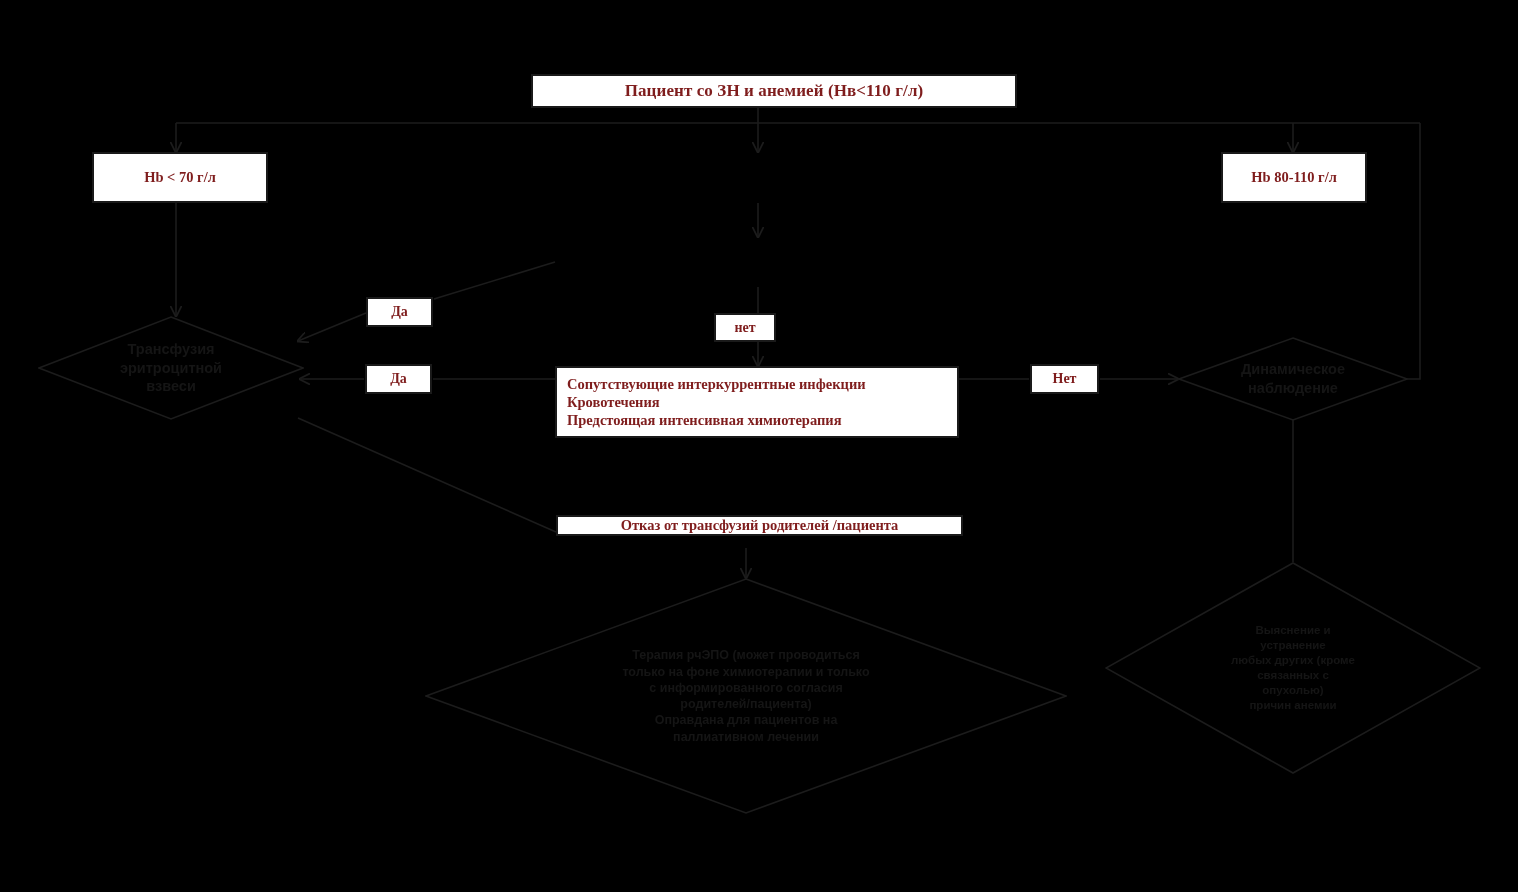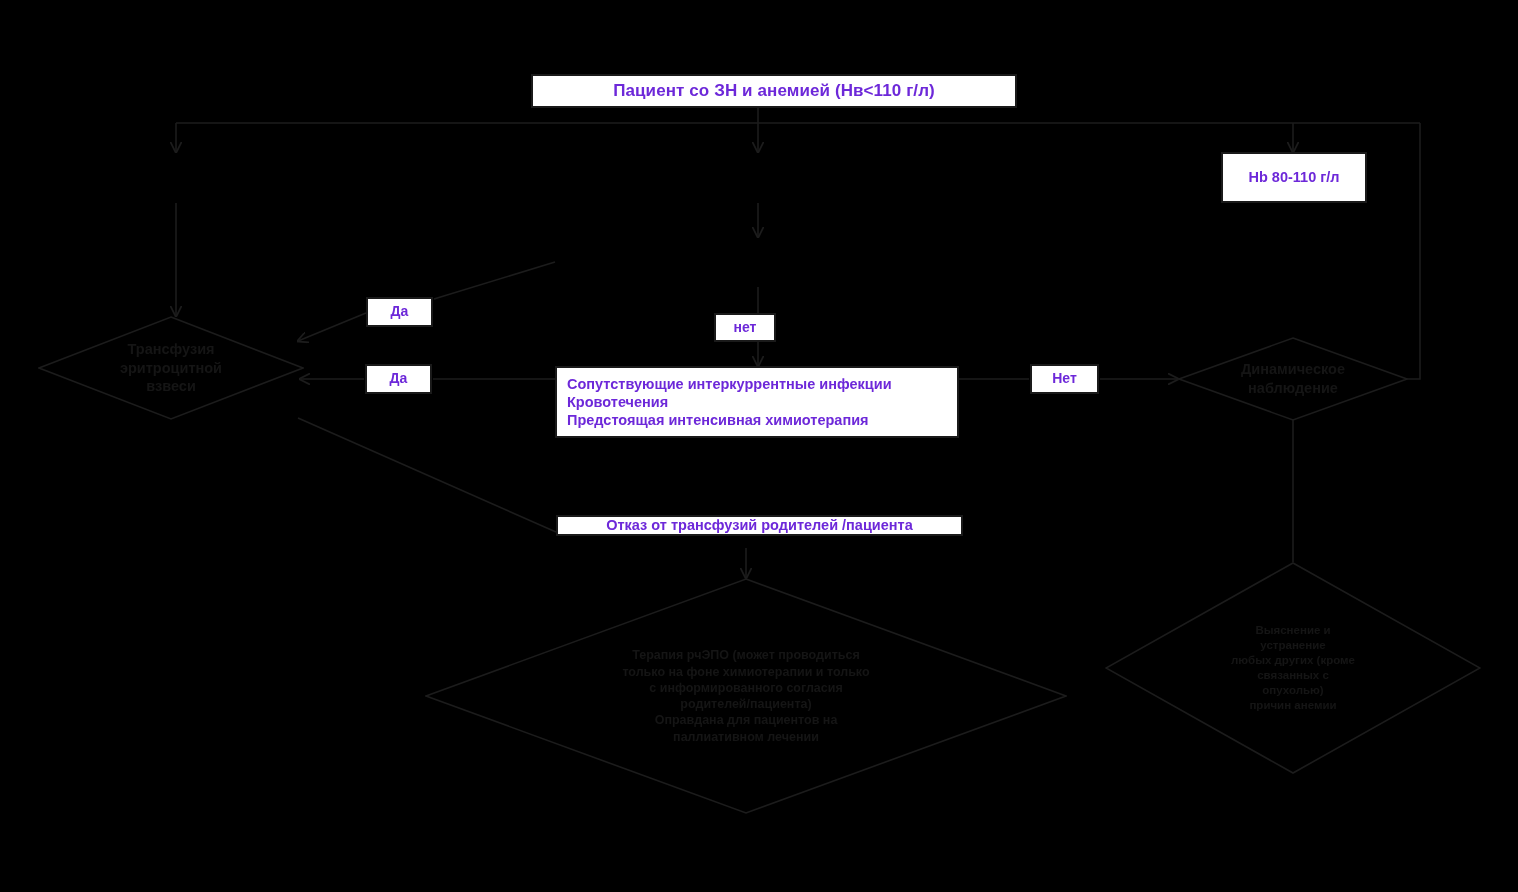--- a/index.html
+++ b/index.html
@@ -25,27 +25,28 @@
     pointer-events: none;
   }
   .node {
     position: absolute;
     box-sizing: border-box;
   }
   
   .box {
     background: #ffffff;
     border: 2px solid #1a1a1a;
-    color: #6d28d9;
+    color: #7f1d1d;
     display: flex;
     align-items: center;
     justify-content: center;
     text-align: center;
     line-height: 1.25;
     z-index: 3;
+    font-family: Liberation Serif, serif;
   }
   .title-box {
     font-size: 17px;
     font-weight: bold;
     letter-spacing: .1px;
   }
   .hb-box {
     font-size: 14.5px;
     font-weight: bold;
   }
@@ -139,20 +140,21 @@
       <path d="M 556 532 L 298 418"></path>
 
       <path d="M 746 548 L 746 578" marker-end="url(#arrow)"></path>
 
       <path d="M 1293 418 L 1293 562"></path>
     </g>
   </svg>
 
   <div class="node box title-box" style="left:531px; top:74px; width:486px; height:34px;">Пациент со ЗН и анемией (Нв&lt;110 г/л)</div>
 
+  <div class="node box hb-box" style="left:92px; top:152px; width:176px; height:51px;">Hb &lt; 70 г/л</div>
 
 
   <div class="node box hb-box" style="left:1221px; top:152px; width:146px; height:51px;">Hb  80-110 г/л</div>
 
   <div class="diamond" style="left:38px; top:316px; width:266px; height:104px;">
     <svg viewBox="0 0 266 104" width="266" height="104">
       <polygon points="133,1 265,52 133,103 1,52" fill="#000000" stroke="#1c1c1c" stroke-width="1.6"></polygon>
     </svg>
     <div class="dtext d-big">
       <span class="dl">Трансфузия</span>

